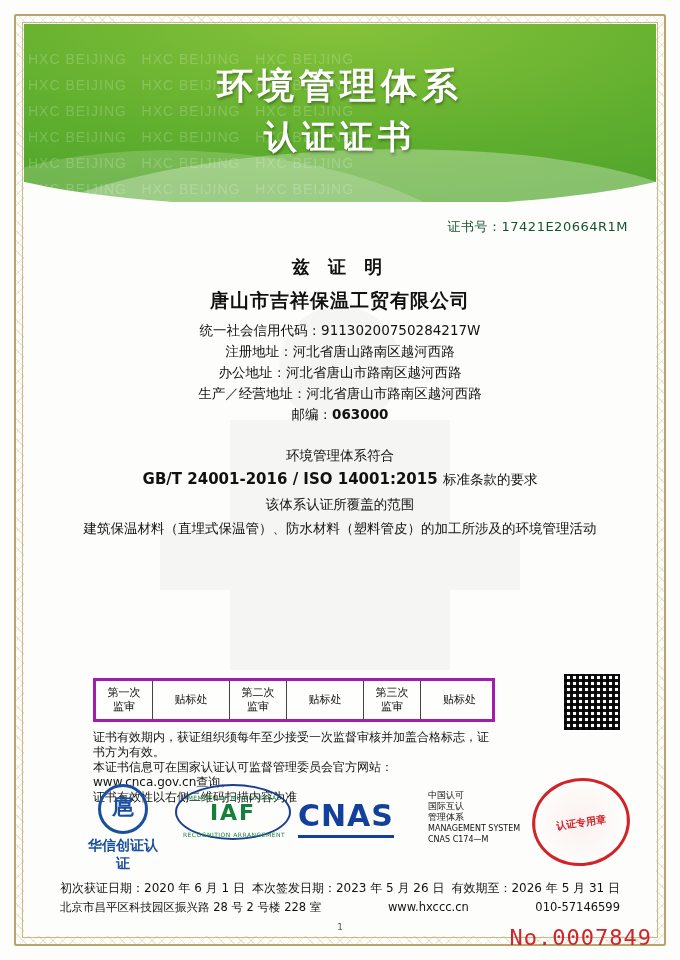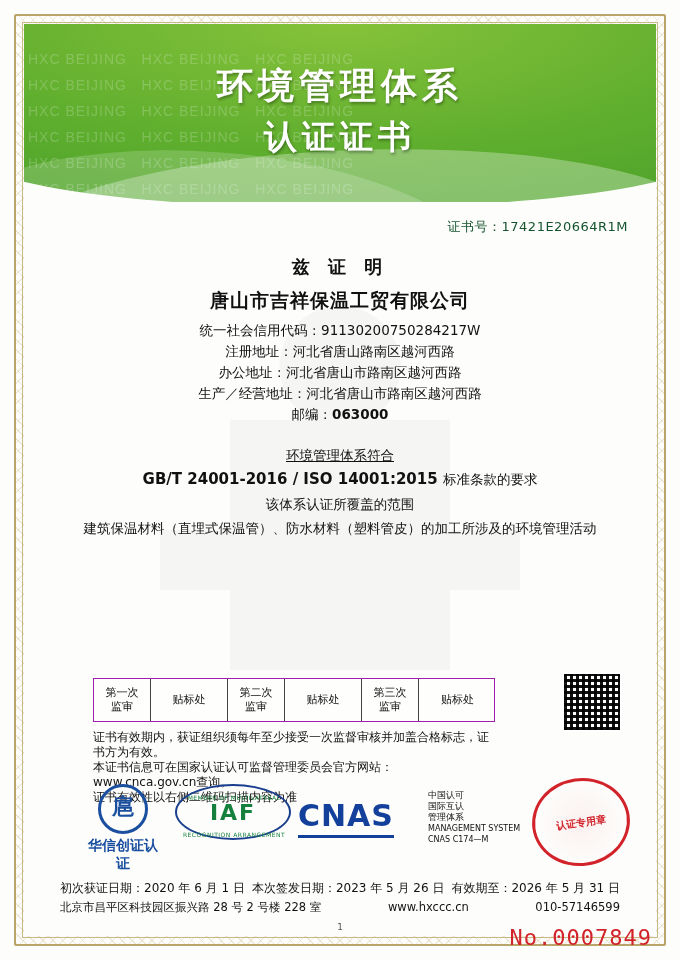--- a/index.html
+++ b/index.html
@@ -112,30 +112,30 @@
   .info{
     position:absolute;left:0;right:0;top:320px;text-align:center;
     font-size:13.5px;line-height:21px;color:#111;
   }
   .info div{white-space:nowrap;}
   .info b{font-weight:bold;}
   .scope{
     position:absolute;left:0;right:0;top:444px;text-align:center;
     color:#111;
   }
-  .scope .s1{font-size:13.5px;line-height:22px;text-decoration:underline;}
+  .scope .s1{font-size:13.5px;line-height:22px;}
   .scope .s2{font-size:15px;font-weight:bold;line-height:26px;}
   .scope .s2 .thin{font-weight:normal;font-size:13.5px;}
   .scope .s3{font-size:13.5px;line-height:24px;}
   .scope .s4{font-size:13.5px;line-height:24px;}
 
   
   .table{
     position:absolute;left:93px;top:678px;width:402px;height:44px;
-    display:flex;border:1px solid #a21caf;box-sizing:border-box;
+    display:flex;border:3px solid #a21caf;box-sizing:border-box;
     background:rgba(255,255,255,.55);
   }
   .table .cell{
     flex:0 0 auto;display:flex;align-items:center;justify-content:center;
     font-size:11px;line-height:14px;text-align:center;color:#111;
     border-right:1px solid #444;box-sizing:border-box;
   }
   .table .cell:last-child{border-right:none;}
   .cell.lbl{width:57px;}
   .cell.box{width:77px;}

